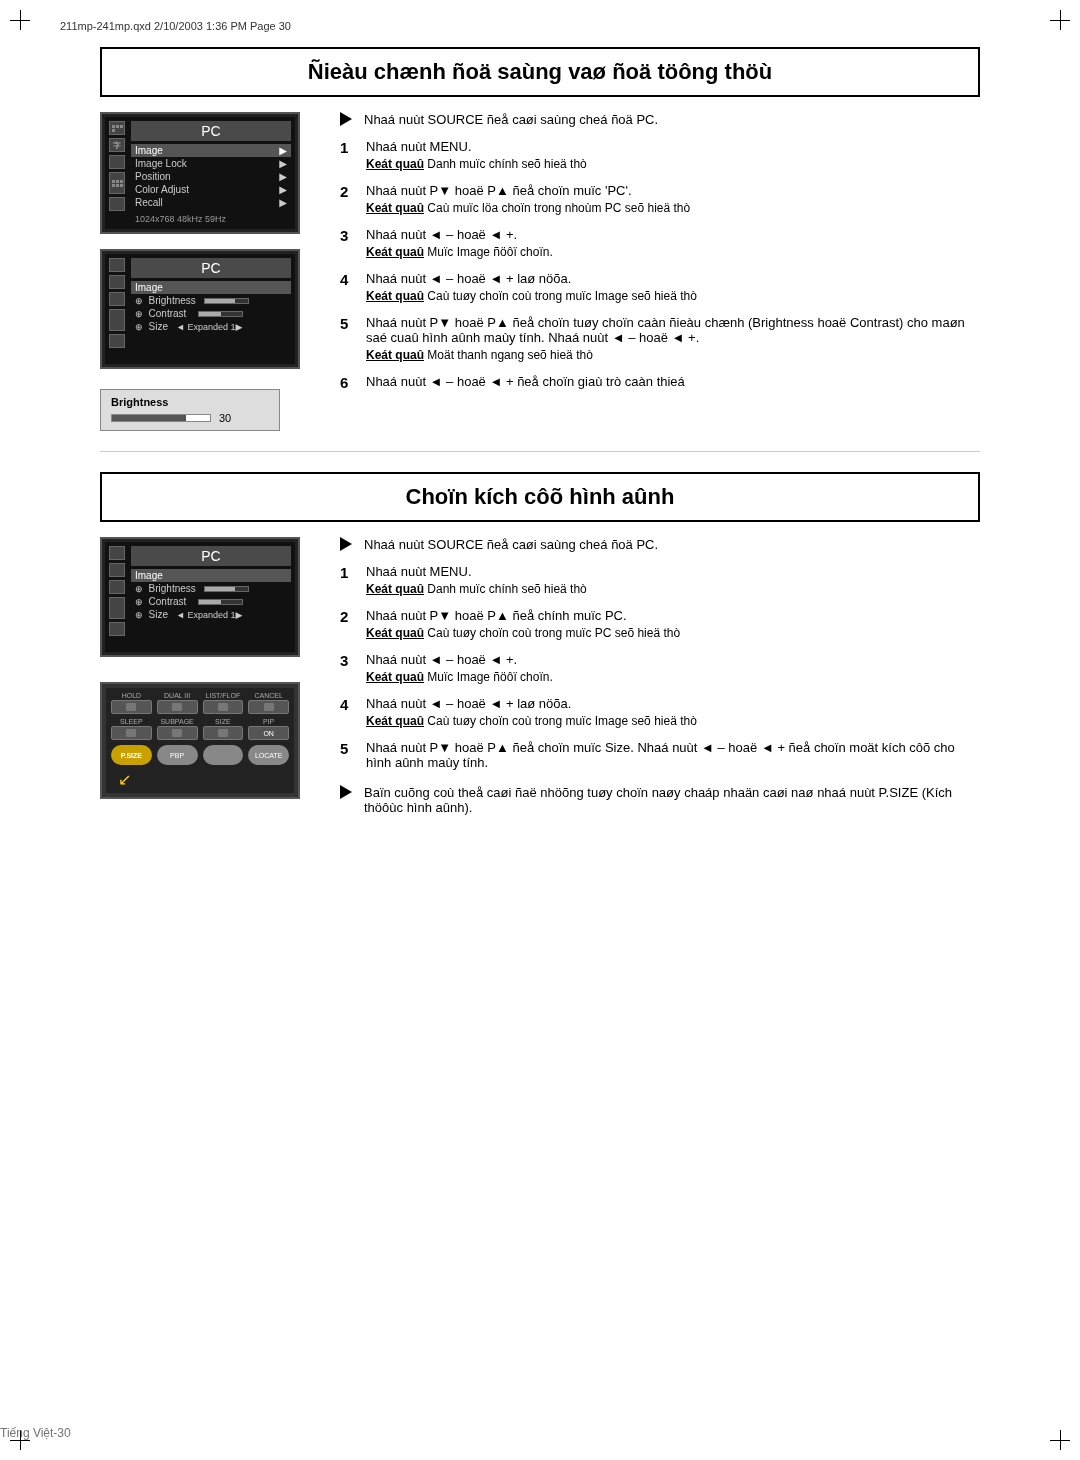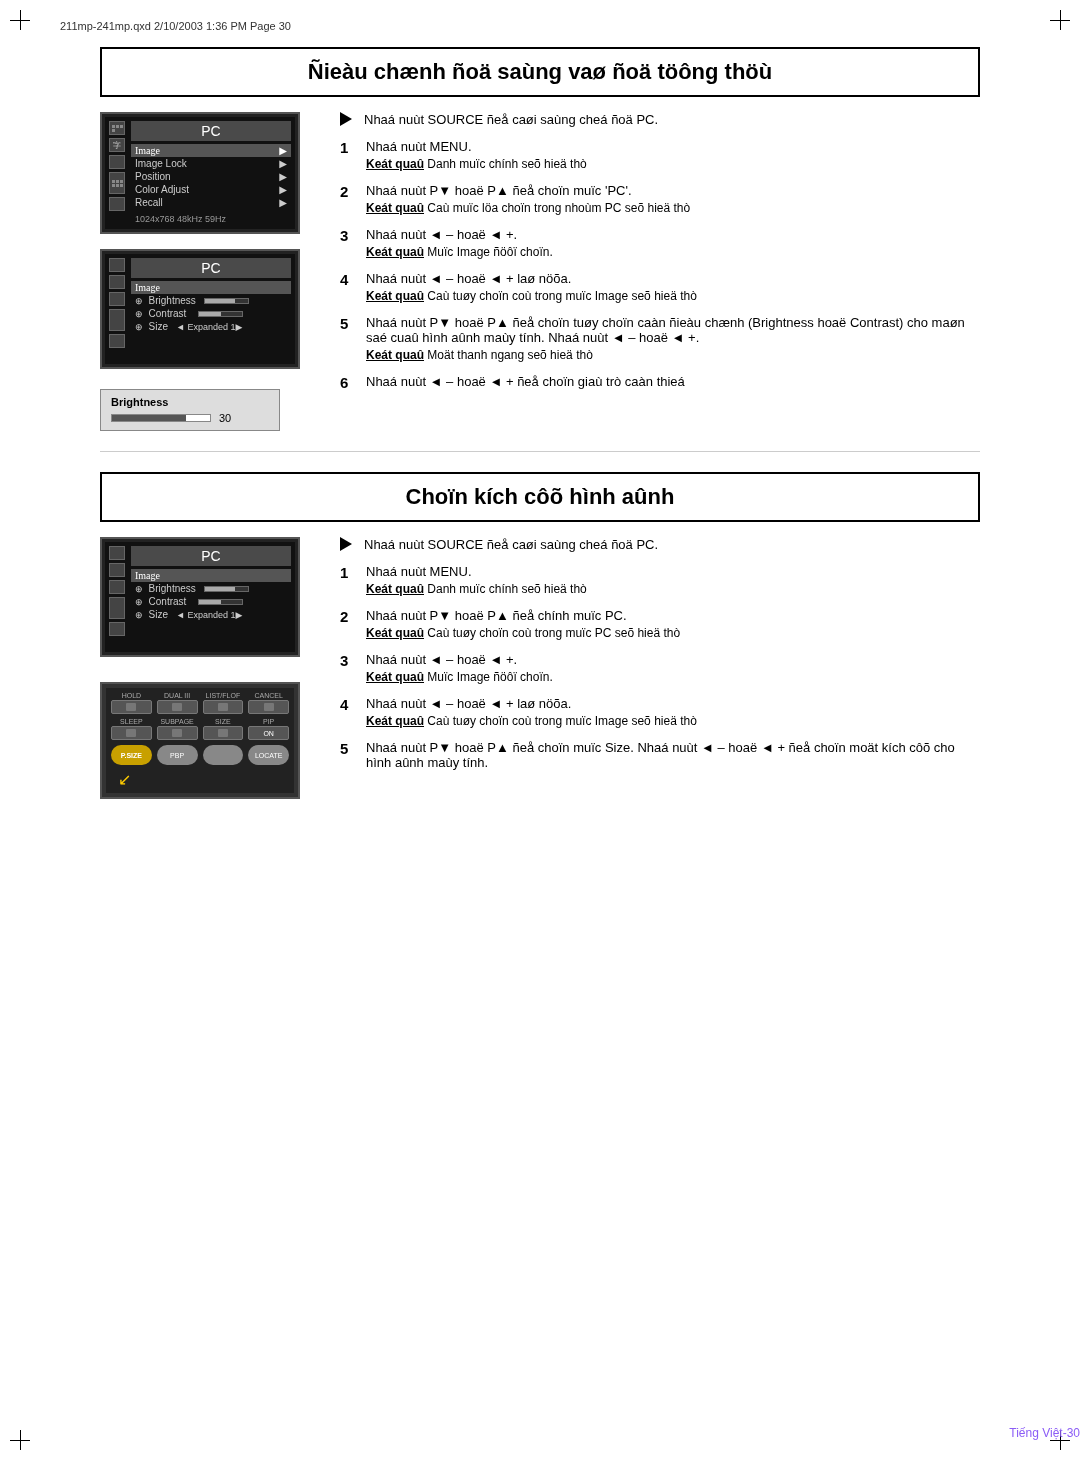--- a/index.html
+++ b/index.html
@@ -89,21 +89,20 @@
       color: #ccc;
       font-size: 10px;
       padding: 1px 4px;
       display: flex;
       align-items: center;
       gap: 4px;
     }
     .monitor-menu-item.highlighted {
       background: #555;
       color: #fff;
-      font-family: Liberation Serif, serif;
     }
     .monitor-menu-item .arrow {
       margin-left: auto;
     }
     .monitor-status-bar {
       color: #999;
       font-size: 9px;
       padding: 1px 4px;
       margin-top: 4px;
     }
@@ -196,23 +195,23 @@
       margin: 20px 40px;
     }
 
     
     .page-footer {
       position: absolute;
       bottom: 20px;
       left: 0;
       right: 0;
       display: flex;
-      justify-content: flex-end;
+      justify-content: flex-start;
       font-size: 12px;
-      color: #8b5cf6;
+      color: #737373;
     }
 
     
     .crosshair {
       position: absolute;
       width: 20px;
       height: 20px;
     }
     .crosshair::before {
       content: '';
@@ -600,20 +599,24 @@
           </div>
         </li>
         <li class="step-item">
           <span class="step-number">5</span>
           <div class="step-content">
             <div class="step-main">Nhaá nuùt P▼ hoaë P▲ ñeå choïn muïc Size. Nhaá nuùt ◄ – hoaë ◄ + ñeå choïn moät kích côõ cho hình aûnh maùy tính.</div>
           </div>
         </li>
       </ol>
 
+      <div class="instruction-note" style="margin-top:10px;">
+        <span class="note-arrow"></span>
+        <span>Baïn cuõng coù theå caøi ñaë nhöõng tuøy choïn naøy chaáp nhaän caøi naø nhaá nuùt P.SIZE (Kích thöôùc hình aûnh).</span>
+      </div>
 
     </div>
   </div>
 
 </div>
 
 <div class="page-footer">
   <span>Tiếng Việt-30</span>
 </div>
 

